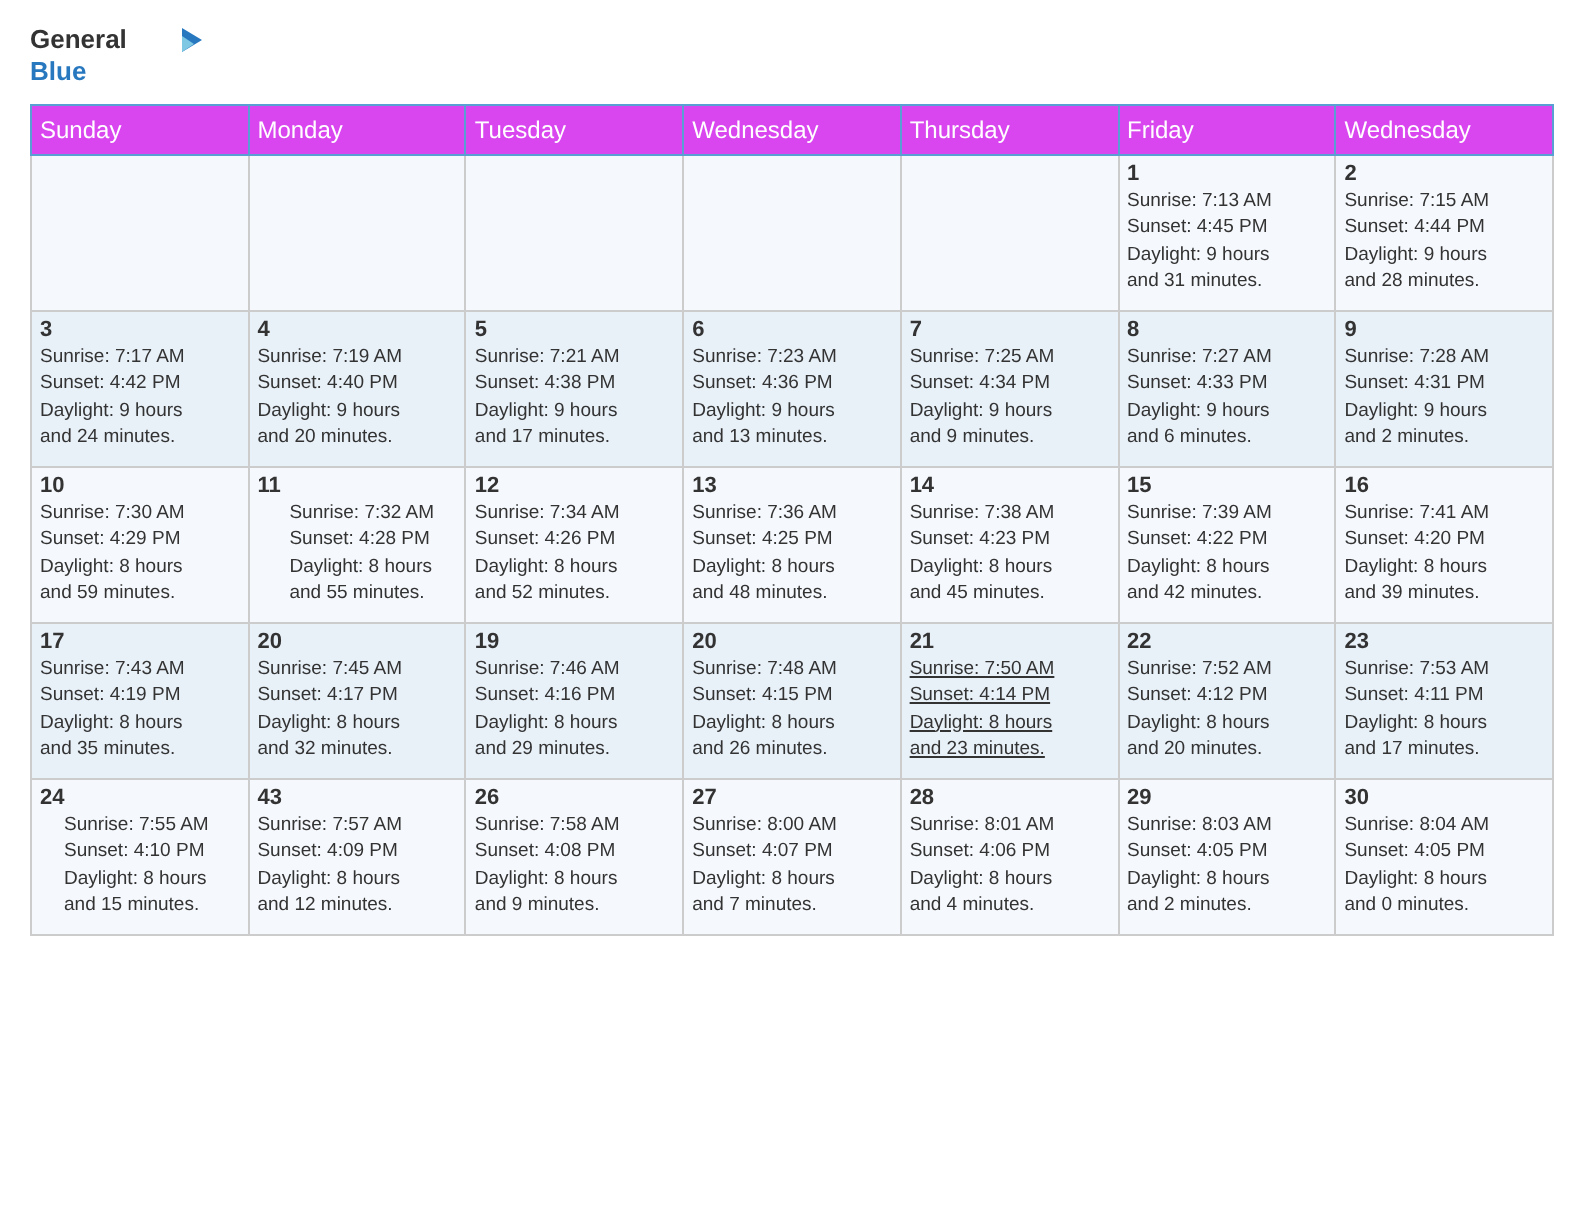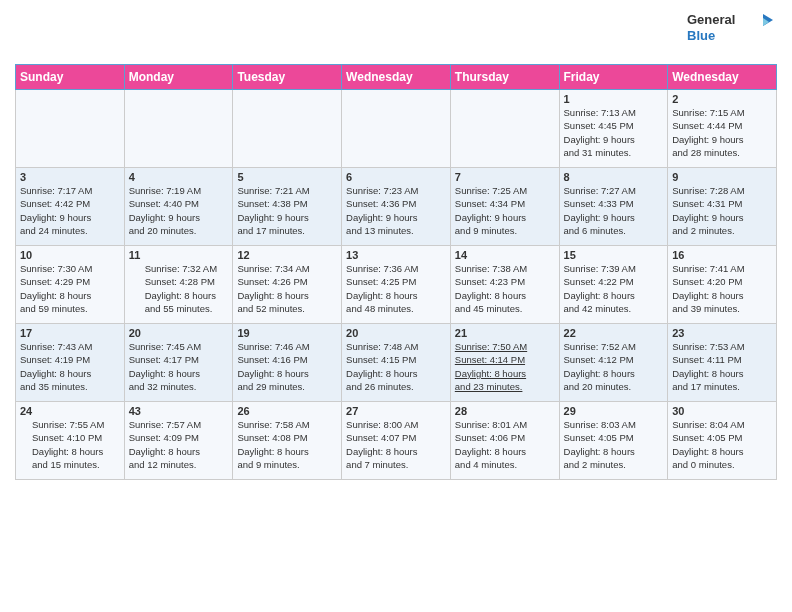--- a/index.html
+++ b/index.html
@@ -9,23 +9,23 @@
       width: 792px;
       height: 612px;
       overflow: hidden;
     }
     .container {
       width: 792px;
       padding: 10px 15px 5px 15px;
     }
     .header-row {
       display: flex;
-      justify-content: flex-end;
+      justify-content: flex-start;
       align-items: flex-start;
-      margin-bottom: 18px;
+      margin-bottom: 6px;
     }
     .logo {
       display: flex;
       align-items: center;
       gap: 4px;
     }
     .title-block {
       text-align: right;
     }
     .month-title {
@@ -36,24 +36,24 @@
     .location {
       font-size: 14px;
       color: #555;
     }
     table {
       width: 100%;
       border-collapse: collapse;
       table-layout: fixed;
     }
     thead tr th {
-      background-color: #ec4899;
+      background-color: #d946ef;
       color: #fff;
       font-size: 12px;
-      font-weight: bold;
+      font-weight: normal;
       padding: 5px 4px;
       text-align: left;
       border: 1px solid #5a9fd4;
     }
     tbody tr td {
       vertical-align: top;
       border: 1px solid #ccc;
       padding: 3px 4px;
       font-size: 9.5px;
       color: #333;

